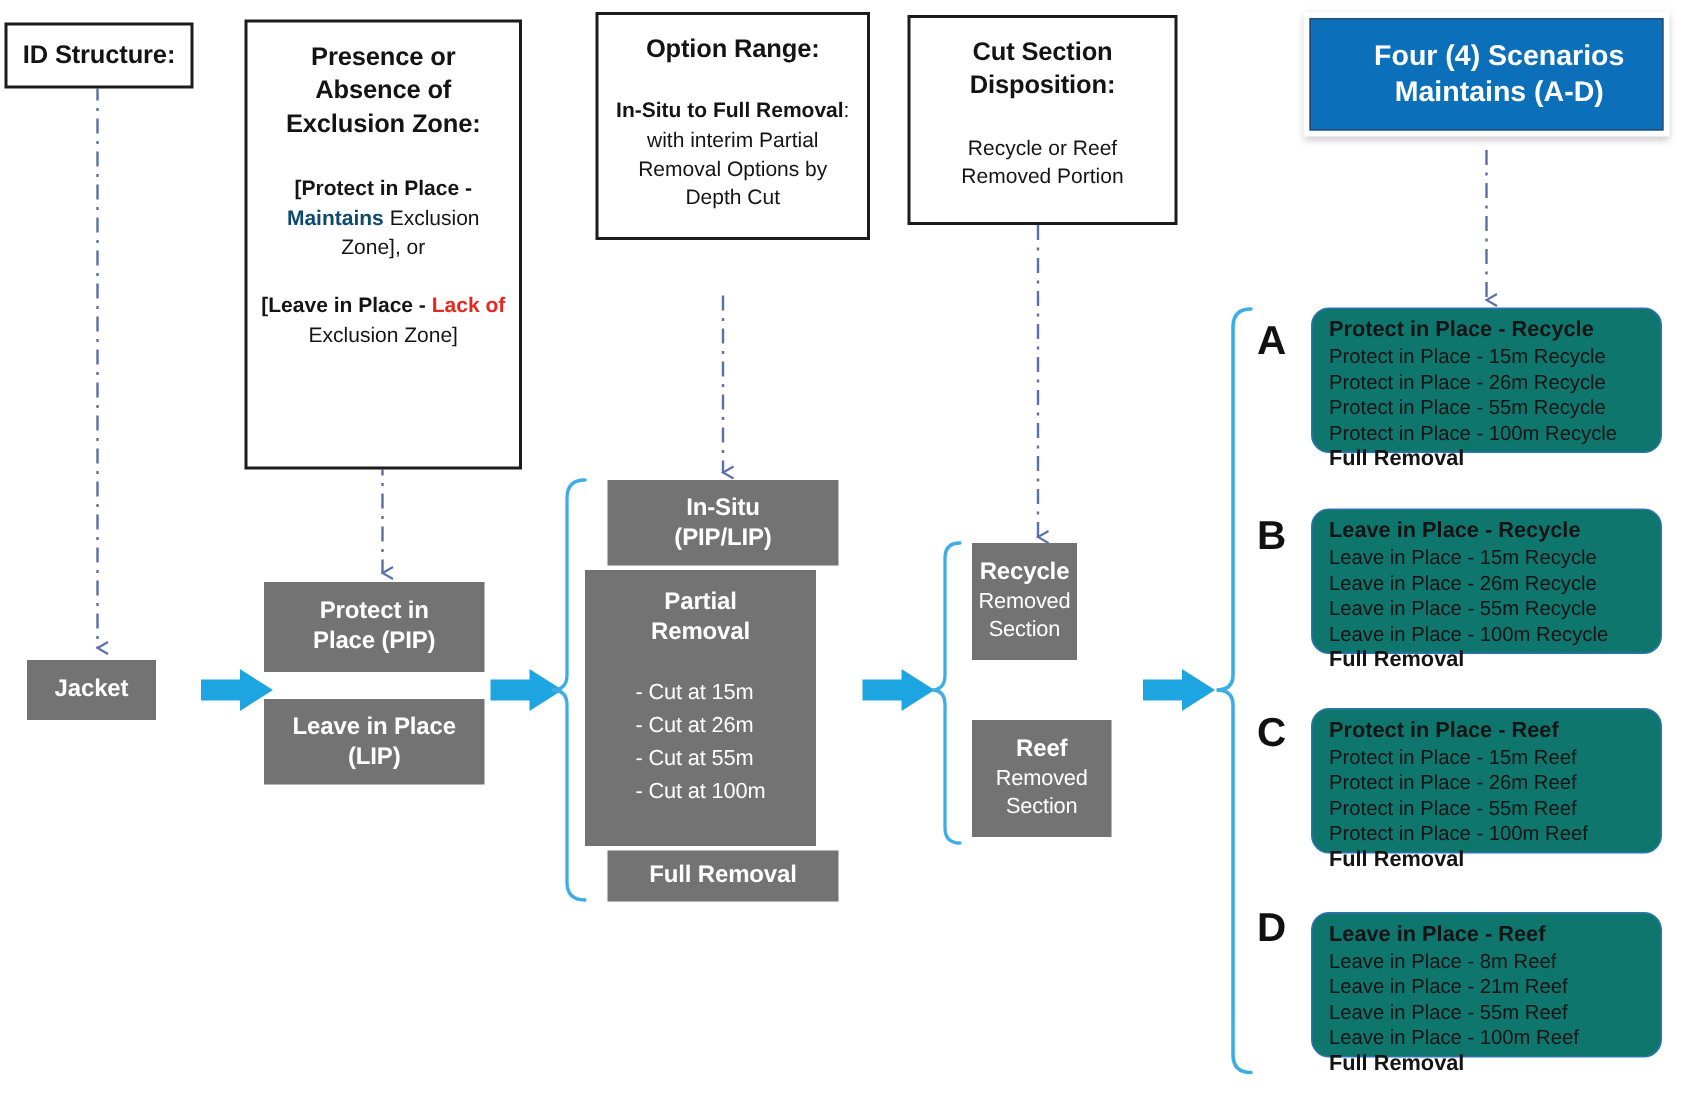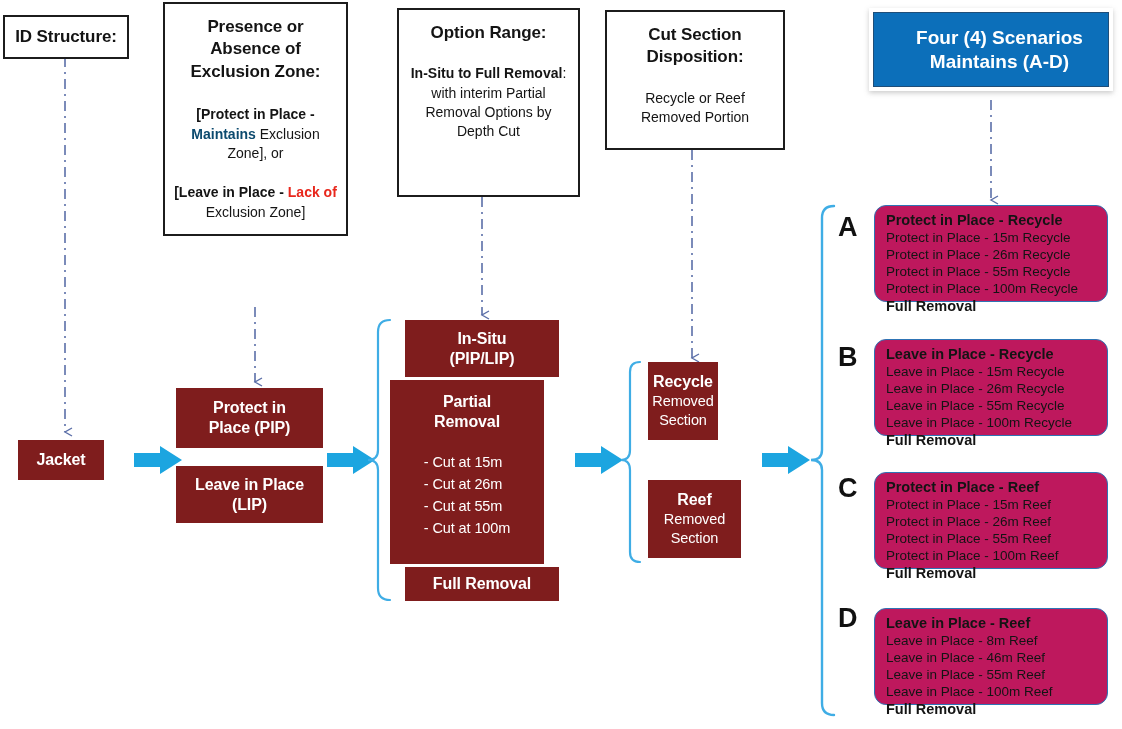--- a/index.html
+++ b/index.html
@@ -39,21 +39,21 @@
   .hdr-body {
     font-size: 14px;
     line-height: 1.38;
   }
   .hdr-body b { font-weight: bold; }
   .green { color: #0c4a6e; font-weight: bold; }
   .red   { color: #e8271c; font-weight: bold; }
 
   
   .blue-box {
-    background: #7f1d1d;
+    background: #737373;
     color: #ffffff;
     font-weight: bold;
     text-align: center;
     display: flex;
     flex-direction: column;
     align-items: center;
     justify-content: center;
     line-height: 1.25;
     font-size: 16px;
     letter-spacing: -0.1px;
@@ -87,21 +87,21 @@
     justify-content: center;
     line-height: 1.25;
     box-shadow: 0 0 0 4px #ffffff, 0 2px 5px 4px rgba(130,130,130,0.42);
     padding-left: 17px;
   }
 
   
   .scenario-box {
     border: 1.6px solid #2E74B5;
     border-radius: 12px;
-    background: #be185d;
+    background: #0f766e;
     padding: 6px 10px 7px 11px;
     color: #141414;
   }
   .scn-head {
     font-weight: bold;
     font-size: 14.5px;
     line-height: 1.2;
     white-space: nowrap;
   }
   .scn-line {
@@ -173,35 +173,35 @@
     <path d="M640,362 Q630,362 630,372 L630,450 Q630,460 621,460 Q630,460 630,470 L630,552 Q630,562 640,562" fill="none" stroke="#3FADE5" stroke-width="2.2" stroke-linecap="round"></path>
 
     <path d="M834,206 Q822,206 822,218 L822,450 Q822,460 811,460 Q822,460 822,470 L822,703 Q822,715 834,715" fill="none" stroke="#3FADE5" stroke-width="2.4" stroke-linecap="round"></path>
   </svg>
 
   <div class="abs hdr-box" style="left:3px; top:15px; width:126px; height:44px;
        display:flex;align-items:center;justify-content:center;">
     <div class="hdr-title">ID Structure:</div>
   </div>
 
-  <div class="abs hdr-box" style="left:163px; top:2px; width:185px; height:234px;">
+  <div class="abs hdr-box" style="left:163px; top:13px; width:185px; height:300px;">
     <div class="hdr-title" style="margin-top:6px;">Presence or</div>
     <div class="hdr-title">Absence of</div>
     <div class="hdr-title">Exclusion Zone:</div>
 
     <div class="hdr-body" style="margin-top:22px;">
       <b>[Protect in Place - </b><span class="green">Maintains</span><span> Exclusion Zone], or</span>
     </div>
 
     <div class="hdr-body" style="margin-top:20px;">
       <b>[Leave in Place - </b><span class="red">Lack of</span><span> Exclusion Zone]</span>
     </div>
   </div>
 
-  <div class="abs hdr-box" style="left:397px; top:8px; width:183px; height:189px;">
+  <div class="abs hdr-box" style="left:397px; top:8px; width:183px; height:152px;">
     <div class="hdr-title" style="margin-top:6px;">Option Range:</div>
     <div class="hdr-body" style="margin-top:20px;">
       <b>In-Situ to Full Removal</b><span>: with interim Partial Removal Options by Depth Cut</span>
     </div>
   </div>
 
   <div class="abs hdr-box" style="left:605px; top:10px; width:180px; height:140px;">
     <div class="hdr-title" style="margin-top:6px;">Cut Section</div>
     <div class="hdr-title">Disposition:</div>
     <div class="hdr-body" style="margin-top:20px;">Recycle or Reef</div>
@@ -289,19 +289,19 @@
     <div class="scn-line">Protect in Place - 26m Reef</div>
     <div class="scn-line">Protect in Place - 55m Reef</div>
     <div class="scn-line">Protect in Place - 100m Reef</div>
     <div class="scn-foot">Full Removal</div>
   </div>
 
   <div class="abs scn-letter" style="left:838px; top:603px;">D</div>
   <div class="abs scenario-box" style="left:874px; top:608px; width:234px; height:97px;">
     <div class="scn-head">Leave in Place - Reef</div>
     <div class="scn-line">Leave in Place - 8m Reef</div>
-    <div class="scn-line">Leave in Place - 46m Reef</div>
+    <div class="scn-line">Leave in Place - 21m Reef</div>
     <div class="scn-line">Leave in Place - 55m Reef</div>
     <div class="scn-line">Leave in Place - 100m Reef</div>
     <div class="scn-foot">Full Removal</div>
   </div>
 
 </div>
 
 </body></html>

